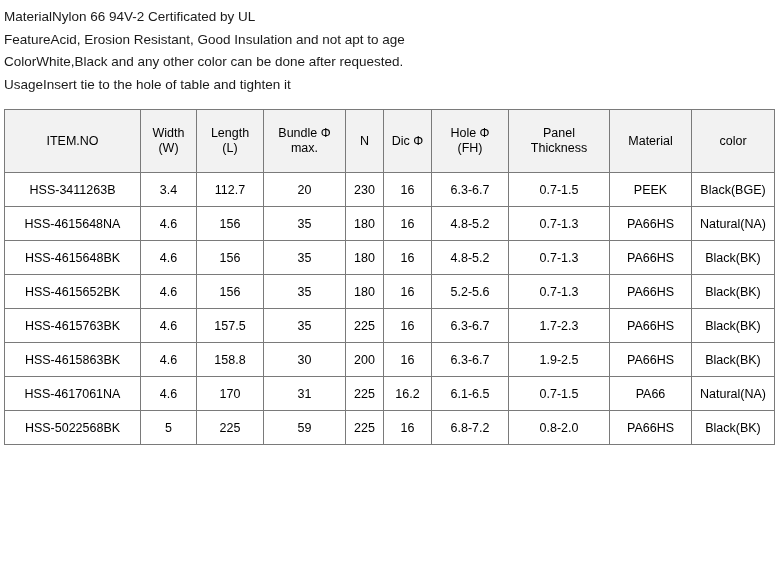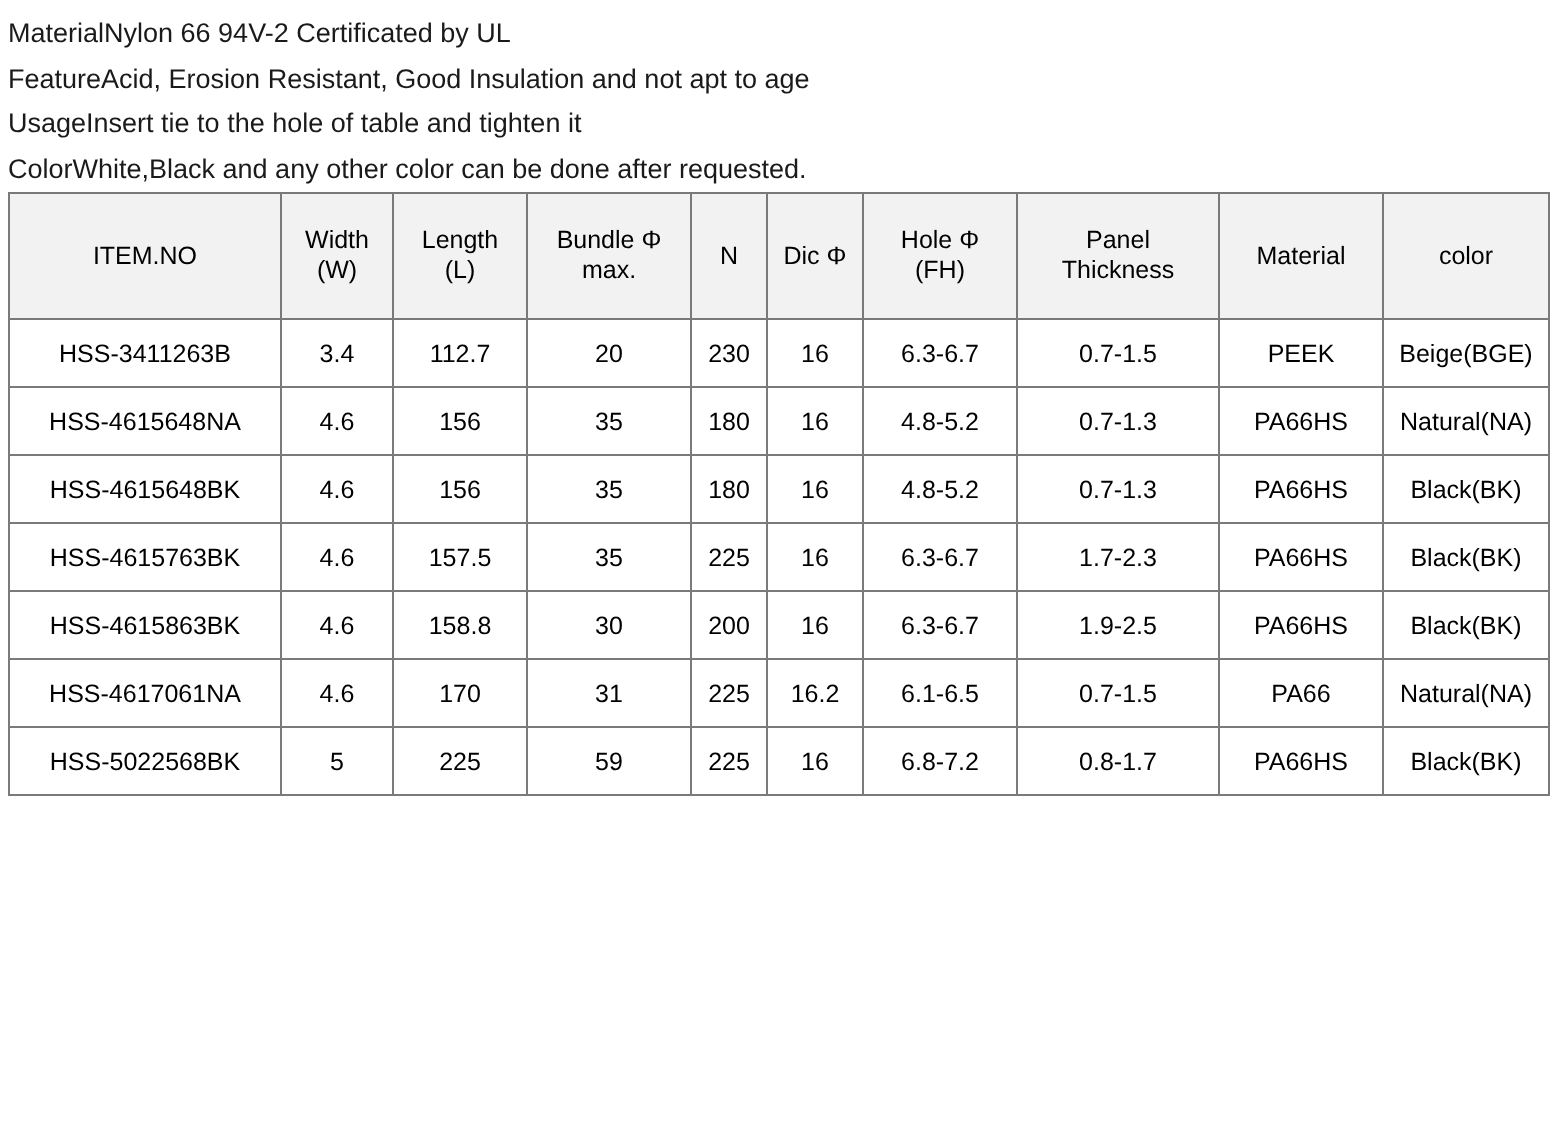--- a/index.html
+++ b/index.html
@@ -29,20 +29,21 @@
     color: #1a1a1a;
     white-space: nowrap;
   }
   .spec-line .spec-key {
     display: inline;
   }
   .spec-line .spec-val {
     display: inline;
   }
   .table-wrap {
+    margin-top: 13px;
     padding: 0 4px 0 4px;
   }
   table.spec-table {
     border-collapse: collapse;
     width: 770px;
     table-layout: fixed;
     border: 1px solid #7a7a7a;
   }
   table.spec-table th,
   table.spec-table td {
@@ -82,22 +83,22 @@
   col.c-color { width: 83px; }
 </style>
 </head>
 <body>
 
 <div class="page">
 
   <div class="specs">
     <div class="spec-line"><span class="spec-key">Material</span><span class="spec-val">Nylon 66 94V-2 Certificated by UL</span></div>
     <div class="spec-line"><span class="spec-key">Feature</span><span class="spec-val">Acid, Erosion Resistant, Good Insulation and not apt to age</span></div>
+    <div class="spec-line"><span class="spec-key">Color</span><span class="spec-val">White,Black and any other color can be done after requested.</span></div>
     <div class="spec-line"><span class="spec-key">Usage</span><span class="spec-val">Insert tie to the hole of table and tighten it</span></div>
-    <div class="spec-line"><span class="spec-key">Color</span><span class="spec-val">White,Black and any other color can be done after requested.</span></div>
   </div>
 
   <div class="table-wrap">
     <table class="spec-table">
       <colgroup>
         <col class="c-item">
         <col class="c-width">
         <col class="c-length">
         <col class="c-bundle">
         <col class="c-n">
@@ -150,21 +151,21 @@
           <tr>
             <td>HSS-3411263B</td>
             <td>3.4</td>
             <td>112.7</td>
             <td>20</td>
             <td>230</td>
             <td>16</td>
             <td>6.3-6.7</td>
             <td>0.7-1.5</td>
             <td>PEEK</td>
-            <td>Beige(BGE)</td>
+            <td>Black(BGE)</td>
           </tr>
           <tr>
             <td>HSS-4615648NA</td>
             <td>4.6</td>
             <td>156</td>
             <td>35</td>
             <td>180</td>
             <td>16</td>
             <td>4.8-5.2</td>
             <td>0.7-1.3</td>
@@ -172,20 +173,32 @@
             <td>Natural(NA)</td>
           </tr>
           <tr>
             <td>HSS-4615648BK</td>
             <td>4.6</td>
             <td>156</td>
             <td>35</td>
             <td>180</td>
             <td>16</td>
             <td>4.8-5.2</td>
+            <td>0.7-1.3</td>
+            <td>PA66HS</td>
+            <td>Black(BK)</td>
+          </tr>
+          <tr>
+            <td>HSS-4615652BK</td>
+            <td>4.6</td>
+            <td>156</td>
+            <td>35</td>
+            <td>180</td>
+            <td>16</td>
+            <td>5.2-5.6</td>
             <td>0.7-1.3</td>
             <td>PA66HS</td>
             <td>Black(BK)</td>
           </tr>
           <tr>
             <td>HSS-4615763BK</td>
             <td>4.6</td>
             <td>157.5</td>
             <td>35</td>
             <td>225</td>
@@ -220,21 +233,21 @@
             <td>Natural(NA)</td>
           </tr>
           <tr>
             <td>HSS-5022568BK</td>
             <td>5</td>
             <td>225</td>
             <td>59</td>
             <td>225</td>
             <td>16</td>
             <td>6.8-7.2</td>
-            <td>0.8-1.7</td>
+            <td>0.8-2.0</td>
             <td>PA66HS</td>
             <td>Black(BK)</td>
           </tr>
         </tbody>
     </table>
   </div>
 
 </div>
 
 </body></html>

